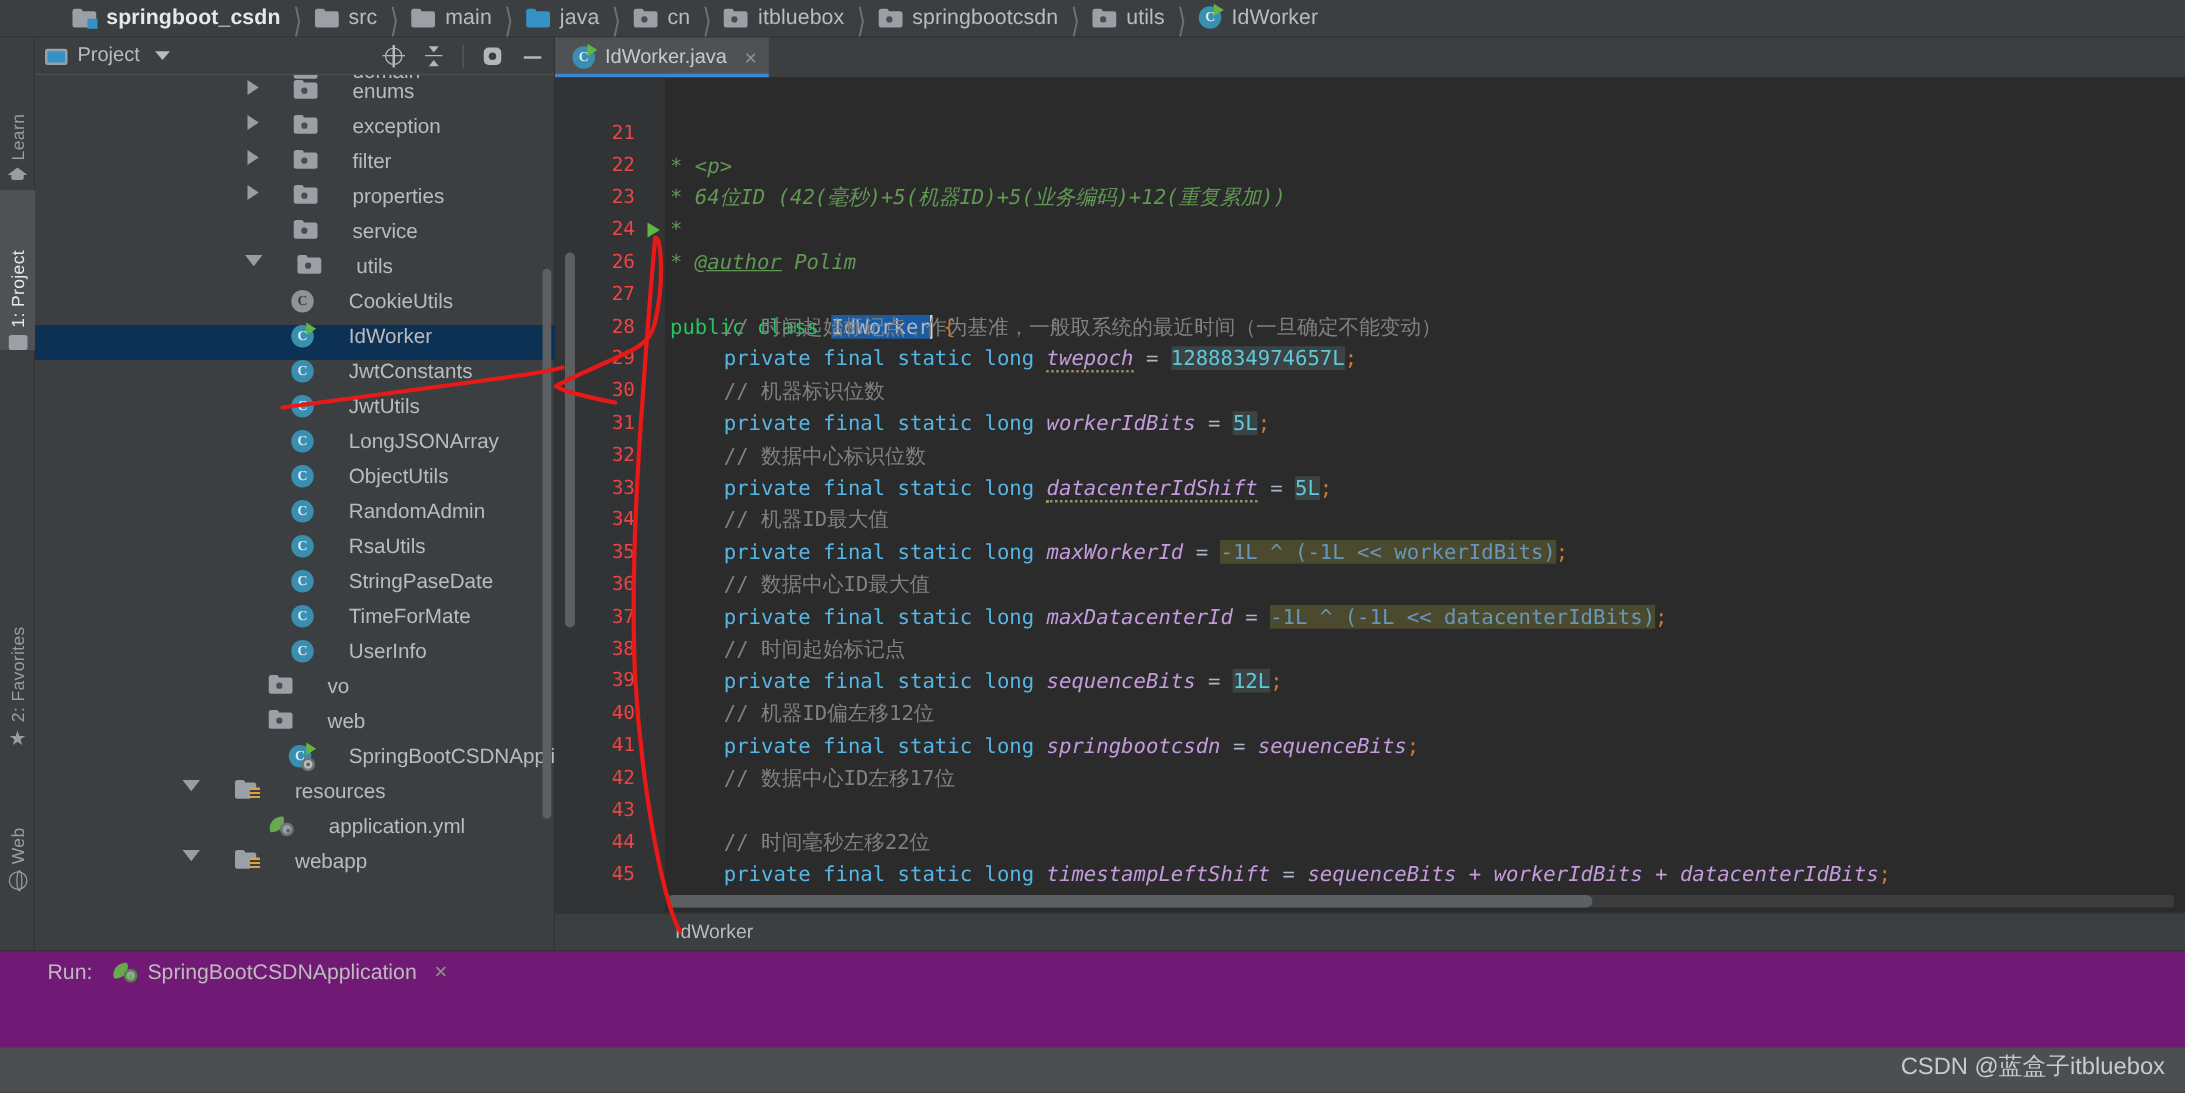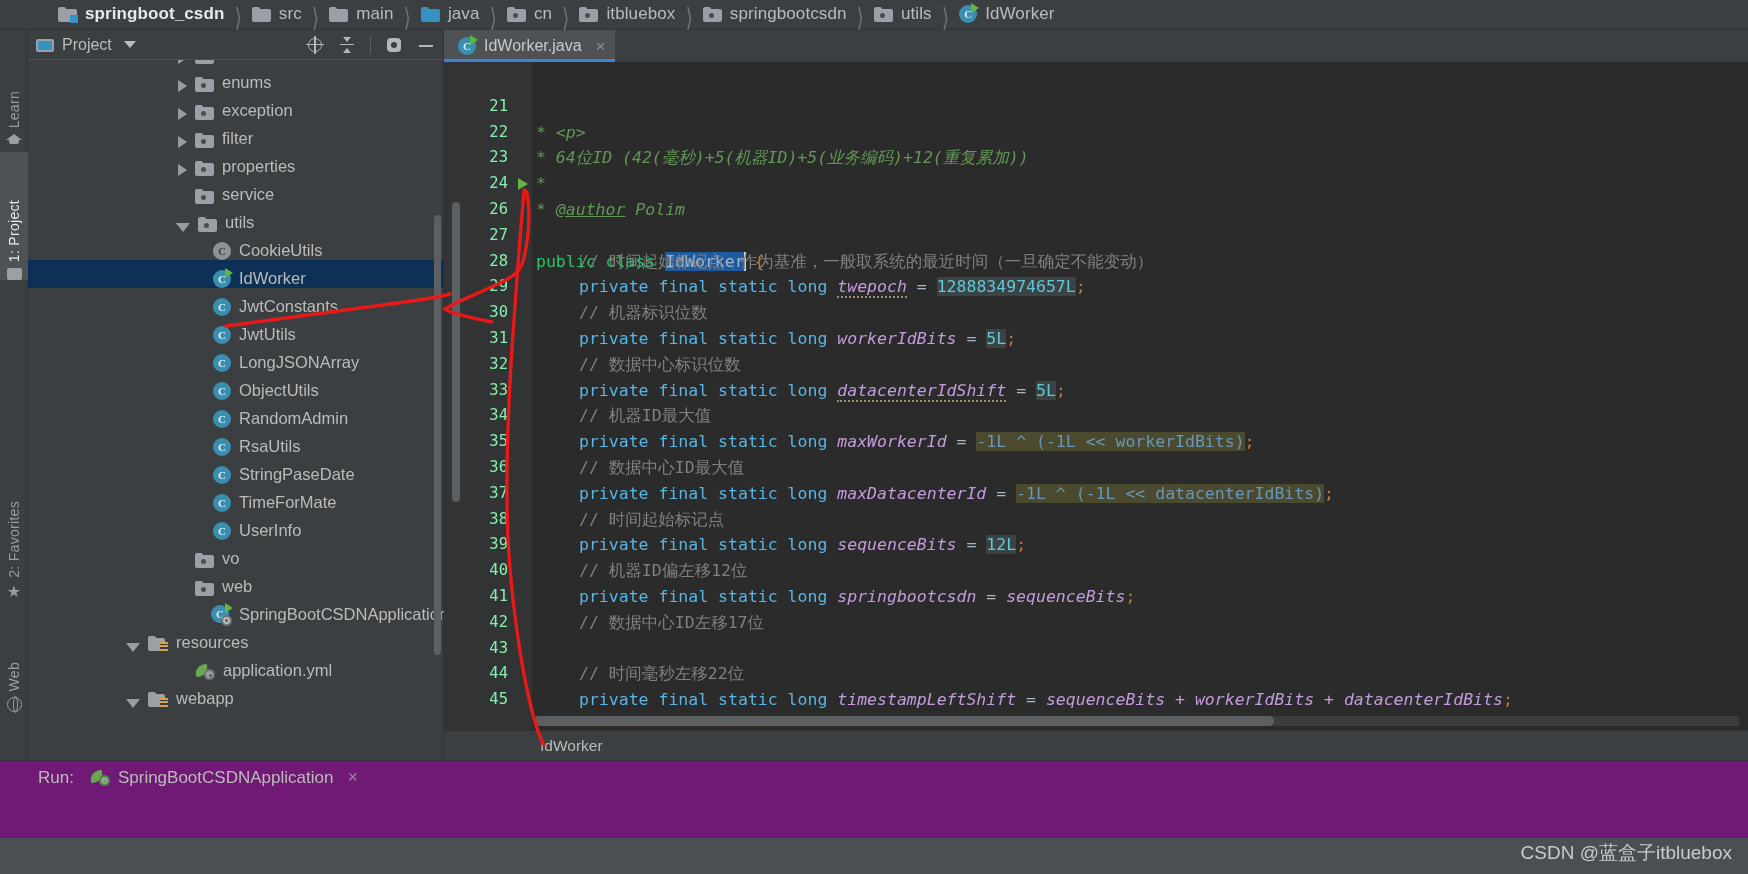--- a/index.html
+++ b/index.html
@@ -157,22 +157,23 @@
   }
   .ic-min { width: 18px; height: 18px; position: relative; }
   .ic-min .l { position: absolute; left: 2px; top: 9px; width: 14px; height: 2px; background: #b4b7b9; }
   .hdr-div { width: 1px; height: 18px; background: #5a5e60; }
 
   .tree {
     position: absolute; left: 0; top: 30px; width: 416px; height: 700px;
     overflow: hidden;
   }
   .trow {
-    display: flex; align-items: flex-end; height: 28px; white-space: nowrap;
+    display: flex; align-items: flex-start; height: 28px; white-space: nowrap;
     padding-right: 6px;
+    gap: 20px;
   }
   .trow.sel { background: #0d3055; }
   .trow .arrow {
     width: 0; height: 0; flex: 0 0 auto;
     border-top: 6px solid transparent; border-bottom: 6px solid transparent;
     border-left: 9px solid #9a9d9e; margin-right: 8px;
   }
   .trow .arrow.down {
     border-left: 7px solid transparent; border-right: 7px solid transparent;
     border-top: 9px solid #9a9d9e; border-bottom: 0;
@@ -270,21 +271,21 @@
     background: #5c6063; border-radius: 4px;
   }
   .code {
     position: absolute; left: 0; top: 0; width: 1304px; height: 668px;
     font-family: "DejaVu Sans Mono", "Liberation Mono", monospace;
     font-size: 16.5px; line-height: 25.8px;
   }
   .cline { position: relative; height: 25.8px; white-space: pre; }
   .ln {
     position: absolute; left: 0; width: 64px; text-align: right;
-    color: #86efac; font-size: 15.5px; font-family: "DejaVu Sans Mono", monospace;
+    color: #ef4444; font-size: 15.5px; font-family: "DejaVu Sans Mono", monospace;
   }
   .ctext { position: absolute; left: 92px; color: #a9b7c6; }
   .kw { color: #22c55e; text-align: center; }
   .kw2 { color: #56b6e6; }
   .cmt { color: #808080; }
   .jdoc { color: #629755; font-style: italic; }
   .jdoc-tag { color: #629755; font-style: italic; text-decoration: underline; }
   .field { color: #c49bdd; font-style: italic; }
   .num { color: #6897bb; }
   .numhl { color: #5fc9d8; background: #3c4345; }

